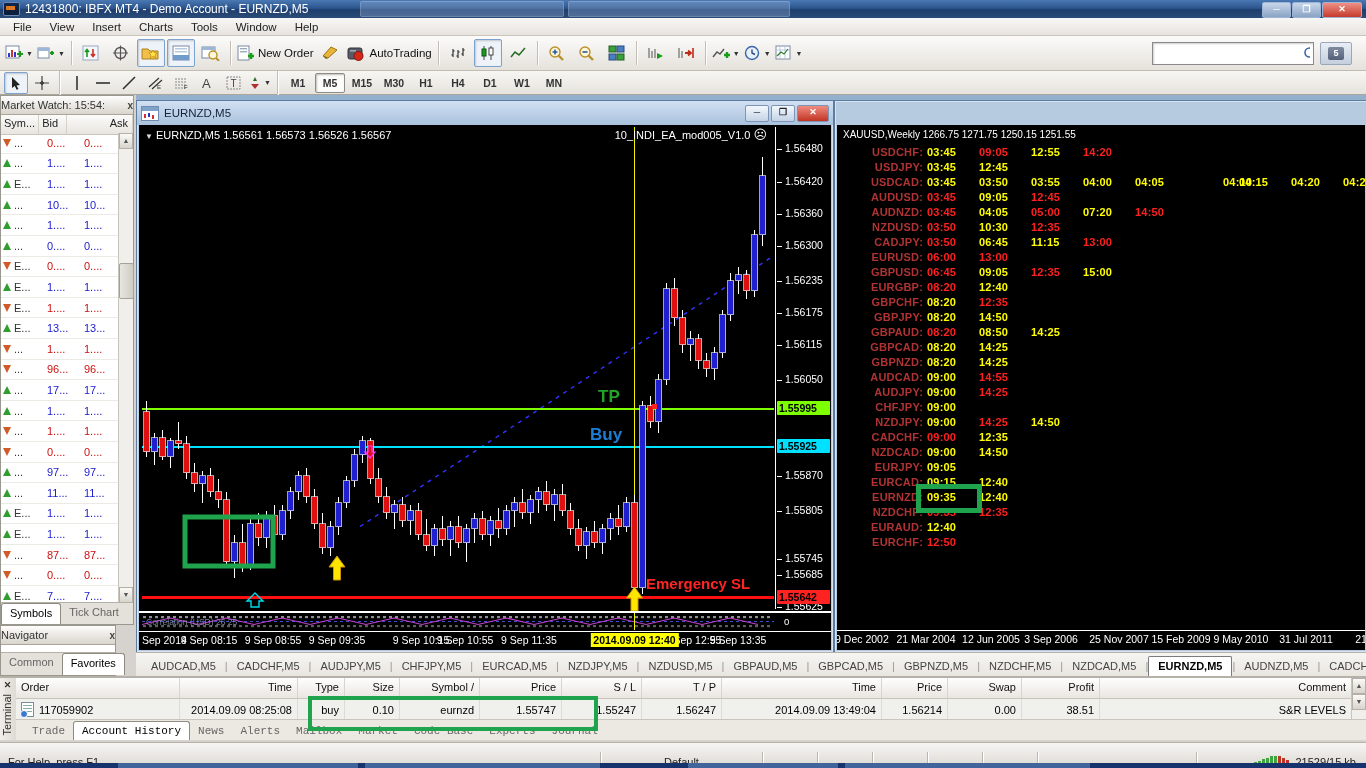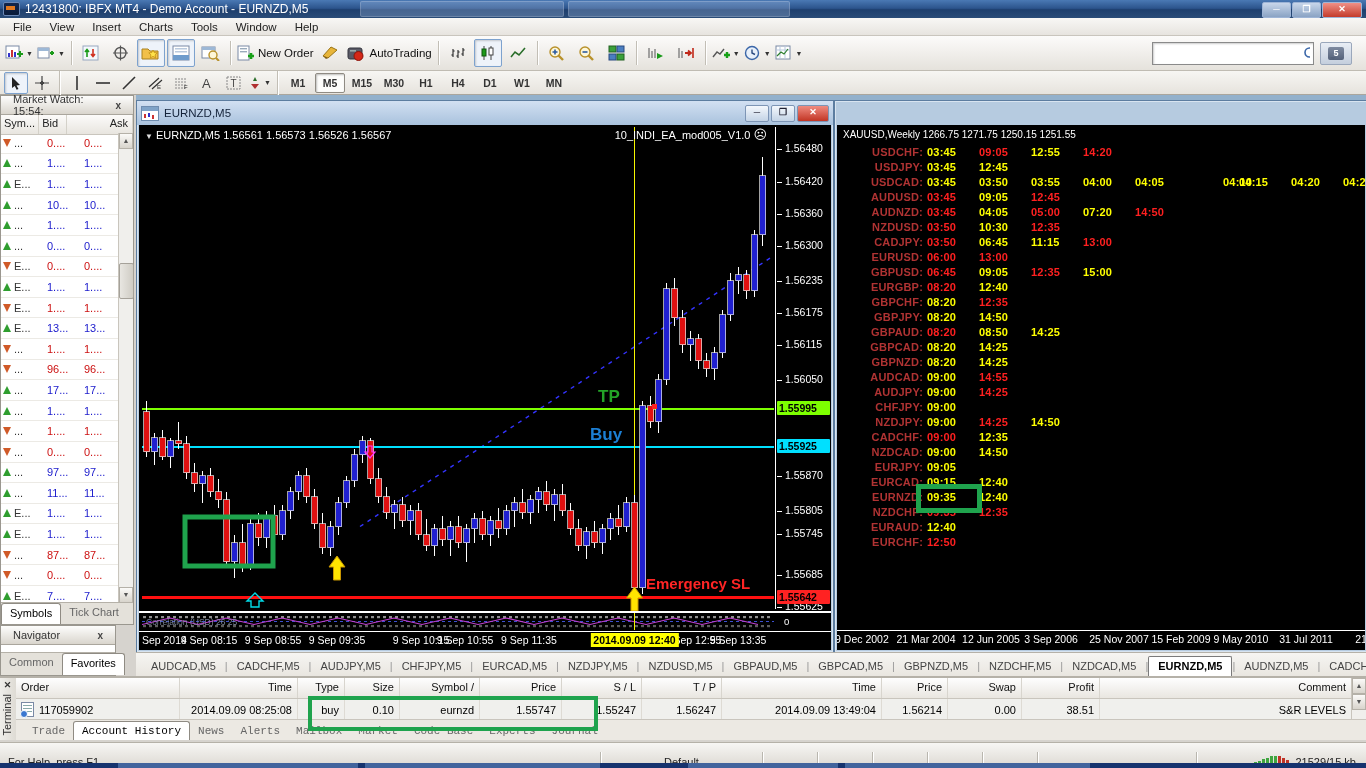--- a/index.html
+++ b/index.html
@@ -48,21 +48,21 @@
   #msgbtn{position:absolute;right:14px;top:6px;width:30px;height:21px;border:1px solid #9aa7bb;border-radius:2px;
     background:linear-gradient(#e9eef5,#c4cedd);display:flex;align-items:center;justify-content:center;}
   #msgbubble{width:16px;height:13px;background:linear-gradient(#7e8aa0,#55627a);border-radius:2px;
     color:#fff;font-size:9px;font-weight:bold;text-align:center;line-height:13px;position:relative;}
   #msgbubble::after{content:"";position:absolute;left:2px;bottom:-3px;border:3px solid transparent;border-top-color:#55627a;}
   
   .ic{display:inline-block;}
   
   #market-watch{position:absolute;left:0;top:95px;width:134px;height:530px;background:#fff;border:1px solid #9a978f;box-sizing:border-box;}
   .panel-title{height:18px;background:linear-gradient(#fdfdfc,#d9d5cd);border-bottom:1px solid #aaa69d;
-    font-size:11px;color:#333;display:flex;align-items:center;padding:0 12px;}
+    font-size:11px;color:#333;display:flex;align-items:center;padding:0 0;}
   .panel-title .px{margin-left:auto;font-weight:bold;color:#444;font-size:10px;}
   #mw-head{display:flex;height:19px;border-bottom:1px solid #c9c5bd;background:linear-gradient(#fcfbfa,#e8e5df);}
   #mw-head div{font-size:11px;color:#222;padding:2px 3px;border-right:1px solid #d4d1c9;box-sizing:border-box;}
   #mw-body{position:absolute;left:0;top:37px;bottom:21px;width:118px;overflow:hidden;}
   .mwrow{display:flex;height:19.6px;border-bottom:1px solid #eceae5;align-items:center;}
   .mwrow .c1{width:46px;display:flex;align-items:center;padding-left:2px;box-sizing:border-box;color:#333;}
   .mwrow .c2{width:37px;}.mwrow .c3{width:35px;}
   .mwrow .up{color:#1a1acc;}.mwrow .dn{color:#cc1111;}
   .arr{width:0;height:0;margin-right:3px;}
   .arr.u{border-left:4px solid transparent;border-right:4px solid transparent;border-bottom:8px solid #2f9e2f;}
@@ -834,21 +834,21 @@
             <div class="ptick" style="top: 14.5px;">1.56480</div>
             <div class="ptick" style="top: 47.5px;">1.56420</div>
             <div class="ptick" style="top: 79.5px;">1.56360</div>
             <div class="ptick" style="top: 111.5px;">1.56300</div>
             <div class="ptick" style="top: 146.5px;">1.56235</div>
             <div class="ptick" style="top: 178.5px;">1.56175</div>
             <div class="ptick" style="top: 210.5px;">1.56115</div>
             <div class="ptick" style="top: 245.5px;">1.56050</div>
             <div class="ptick" style="top: 341.5px;">1.55870</div>
             <div class="ptick" style="top: 376.5px;">1.55805</div>
-            <div class="ptick" style="top: 400px;">1.55745</div>
+            <div class="ptick" style="top: 425px;">1.55745</div>
             <div class="ptick" style="top: 440.5px;">1.55685</div>
             <div class="ptick" style="top: 472.5px;">1.55625</div>
             <div class="ptag" style="top: 273.5px; background: rgb(125, 255, 0);">1.55995</div>
             <div class="ptag" style="top: 311.5px; background: rgb(0, 224, 255);">1.55925</div>
             <div class="ptag" style="top: 462.5px; background: rgb(255, 34, 34);">1.55642</div>
           </div>
         <div id="hsep1"></div>
         <div id="subwin"><svg id="sub-svg" width="632" height="17">
               <rect x="1" y="3" width="3" height="2.2" fill="#8d8d8d"></rect>
               <rect x="1" y="12" width="3" height="2.2" fill="#5c5c5c"></rect>

